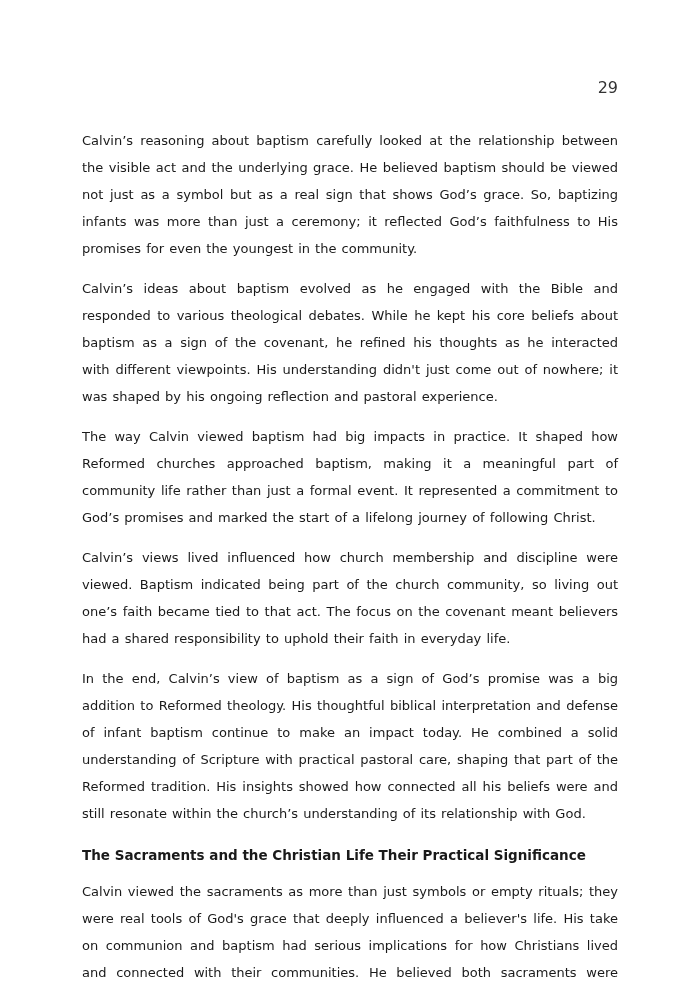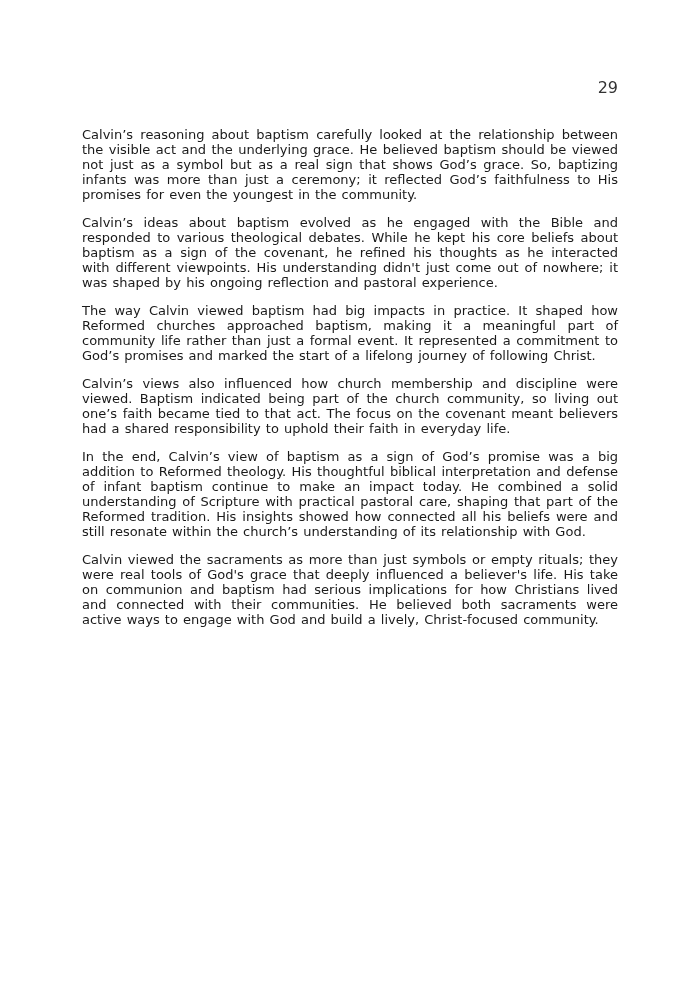--- a/index.html
+++ b/index.html
@@ -23,21 +23,21 @@
     width: 536px;
   }
   .page-number {
     text-align: right;
     font-size: 16px;
     color: #333333;
     margin: 0 0 30px 0;
   }
   .body-paragraph {
     font-size: 13px;
-    line-height: 15px;
+    line-height: 27px;
     text-align: justify;
     text-justify: inter-word;
     margin: 0 0 13px 0;
     word-spacing: 1px;
   }
   .section-heading {
     font-size: 13.5px;
     line-height: 19.4px;
     font-weight: bold;
     margin: 19px 0 13px 0;
@@ -51,21 +51,22 @@
   <div class="content">
 
     <div class="page-number">29</div>
 
     <p class="body-paragraph">Calvin’s reasoning about baptism carefully looked at the relationship between the visible act and the underlying grace. He believed baptism should be viewed not just as a symbol but as a real sign that shows God’s grace. So, baptizing infants was more than just a ceremony; it reflected God’s faithfulness to His promises for even the youngest in the community.</p>
 
     <p class="body-paragraph">Calvin’s ideas about baptism evolved as he engaged with the Bible and responded to various theological debates. While he kept his core beliefs about baptism as a sign of the covenant, he refined his thoughts as he interacted with different viewpoints. His understanding didn't just come out of nowhere; it was shaped by his ongoing reflection and pastoral experience.</p>
 
     <p class="body-paragraph">The way Calvin viewed baptism had big impacts in practice. It shaped how Reformed churches approached baptism, making it a meaningful part of community life rather than just a formal event. It represented a commitment to God’s promises and marked the start of a lifelong journey of following Christ.</p>
 
-    <p class="body-paragraph">Calvin’s views also influenced how church membership and discipline were viewed. Baptism indicated being part of the church community, so living out one’s faith became tied to that act. The focus on the covenant meant believers had a shared responsibility to uphold their faith in everyday life.</p>
+    <p class="body-paragraph">Calvin’s views lived influenced how church membership and discipline were viewed. Baptism indicated being part of the church community, so living out one’s faith became tied to that act. The focus on the covenant meant believers had a shared responsibility to uphold their faith in everyday life.</p>
 
     <p class="body-paragraph">In the end, Calvin’s view of baptism as a sign of God’s promise was a big addition to Reformed theology. His thoughtful biblical interpretation and defense of infant baptism continue to make an impact today. He combined a solid understanding of Scripture with practical pastoral care, shaping that part of the Reformed tradition. His insights showed how connected all his beliefs were and still resonate within the church’s understanding of its relationship with God.</p>
 
+    <h2 class="section-heading">The Sacraments and the Christian Life Their Practical Significance</h2>
 
     <p class="body-paragraph">Calvin viewed the sacraments as more than just symbols or empty rituals; they were real tools of God's grace that deeply influenced a believer's life. His take on communion and baptism had serious implications for how Christians lived and connected with their communities. He believed both sacraments were active ways to engage with God and build a lively, Christ-focused community.</p>
 
   </div>
 </div>
 
 </body></html>

